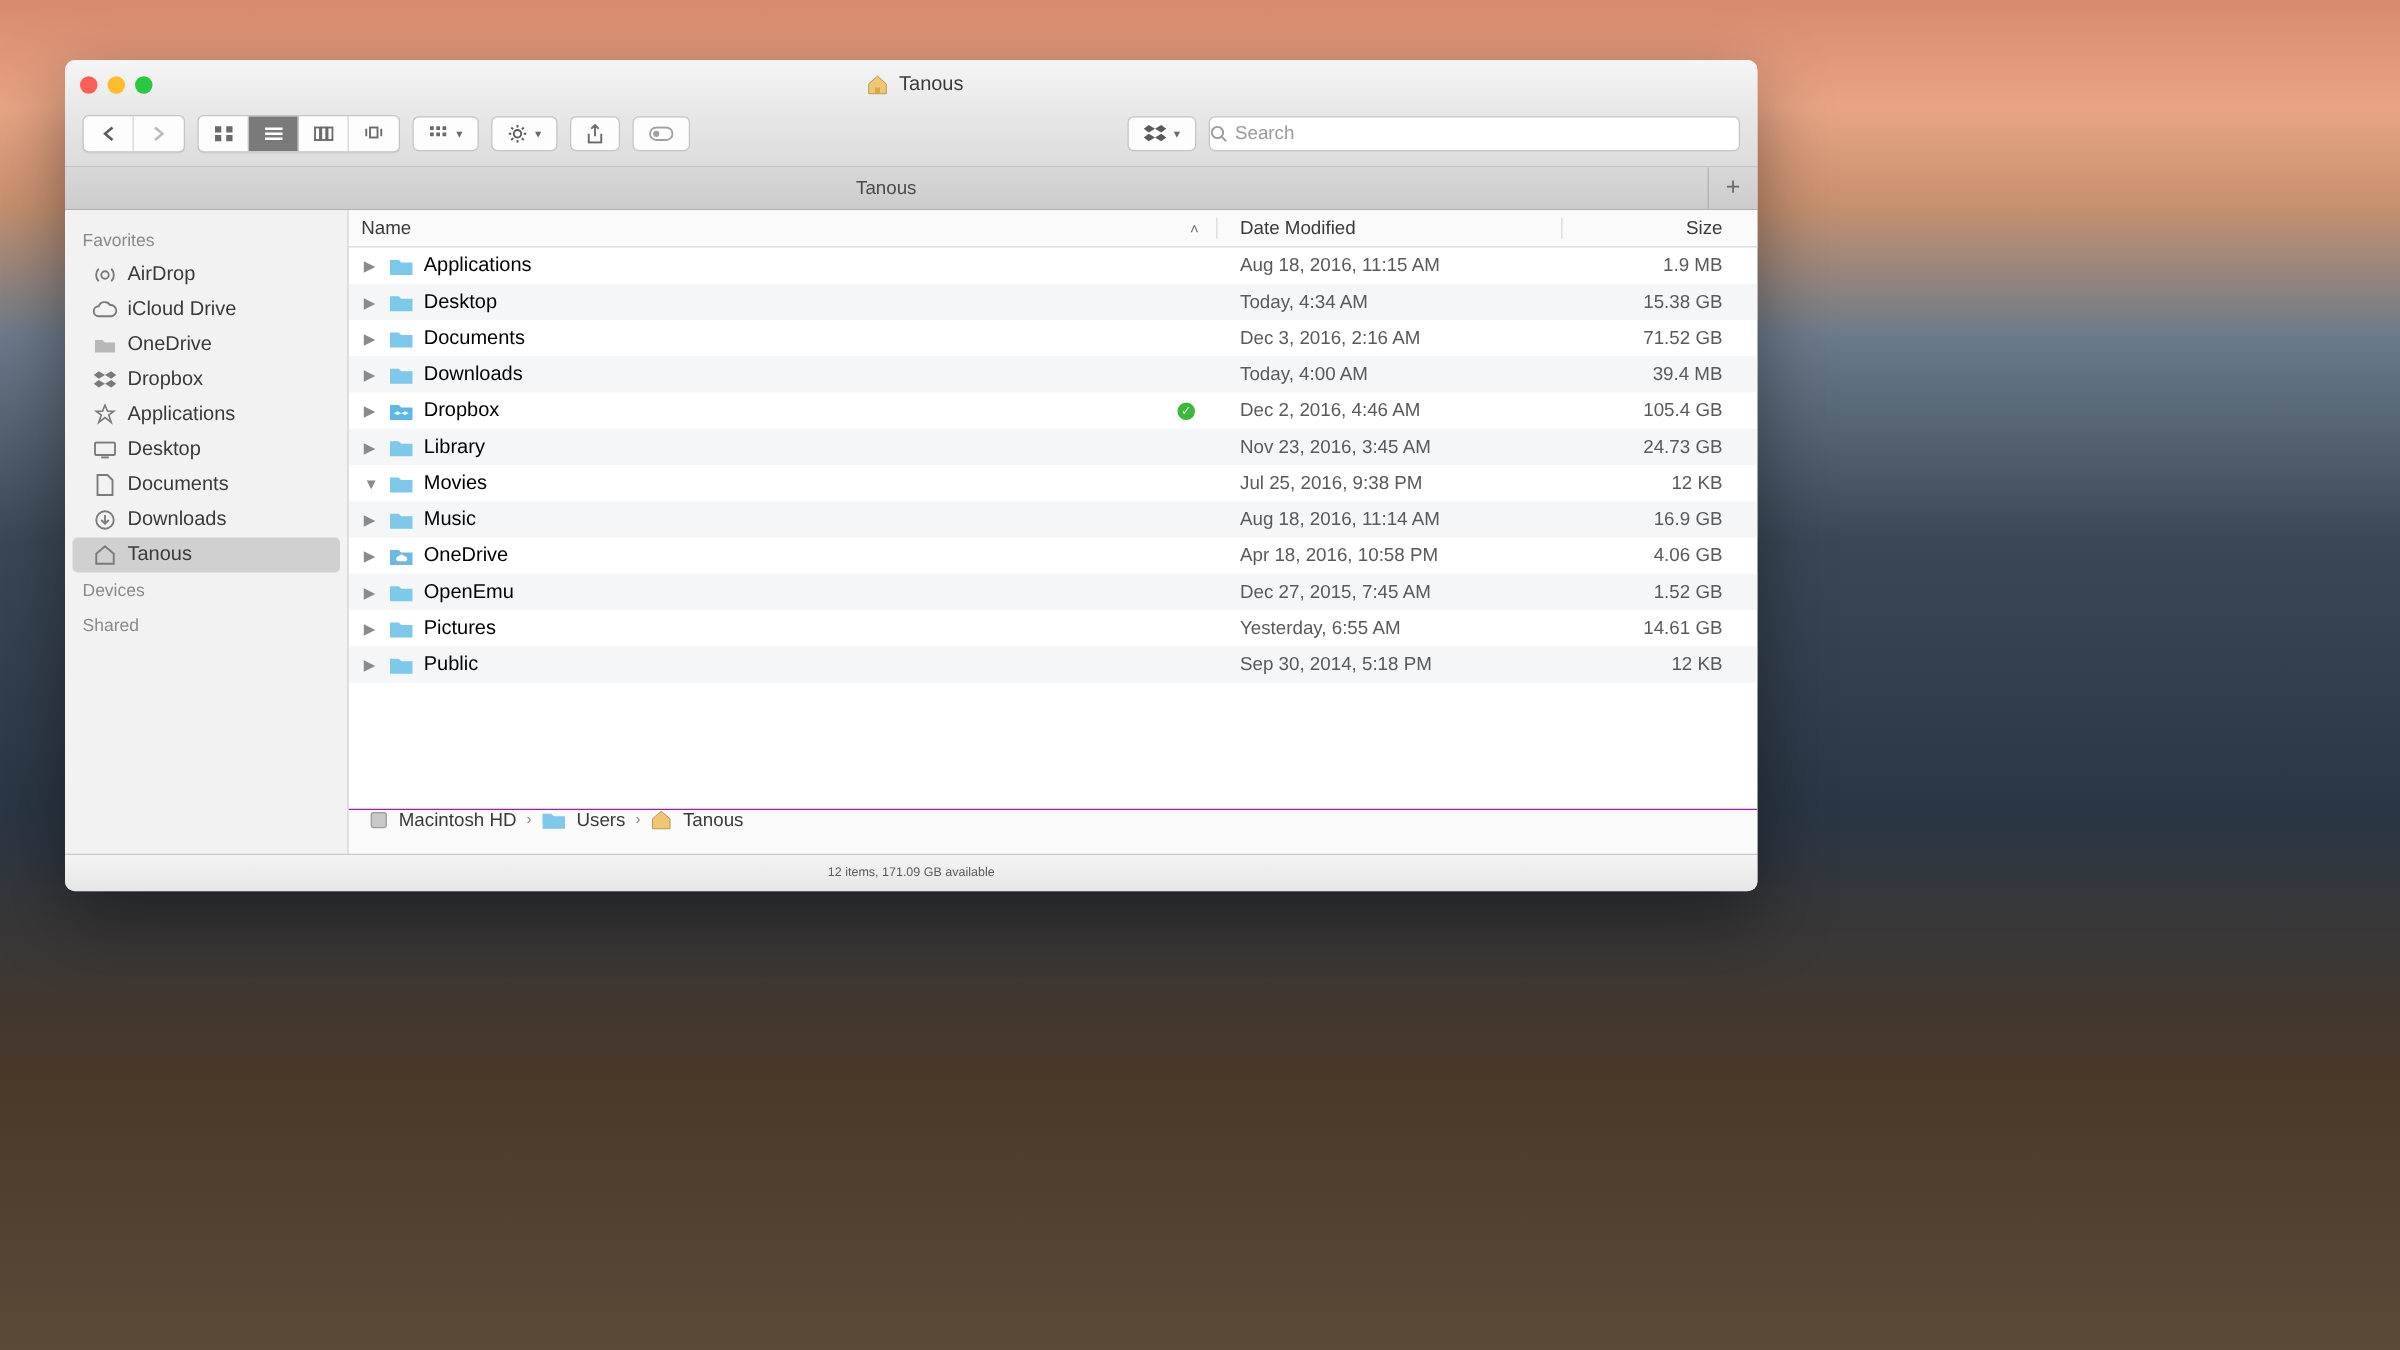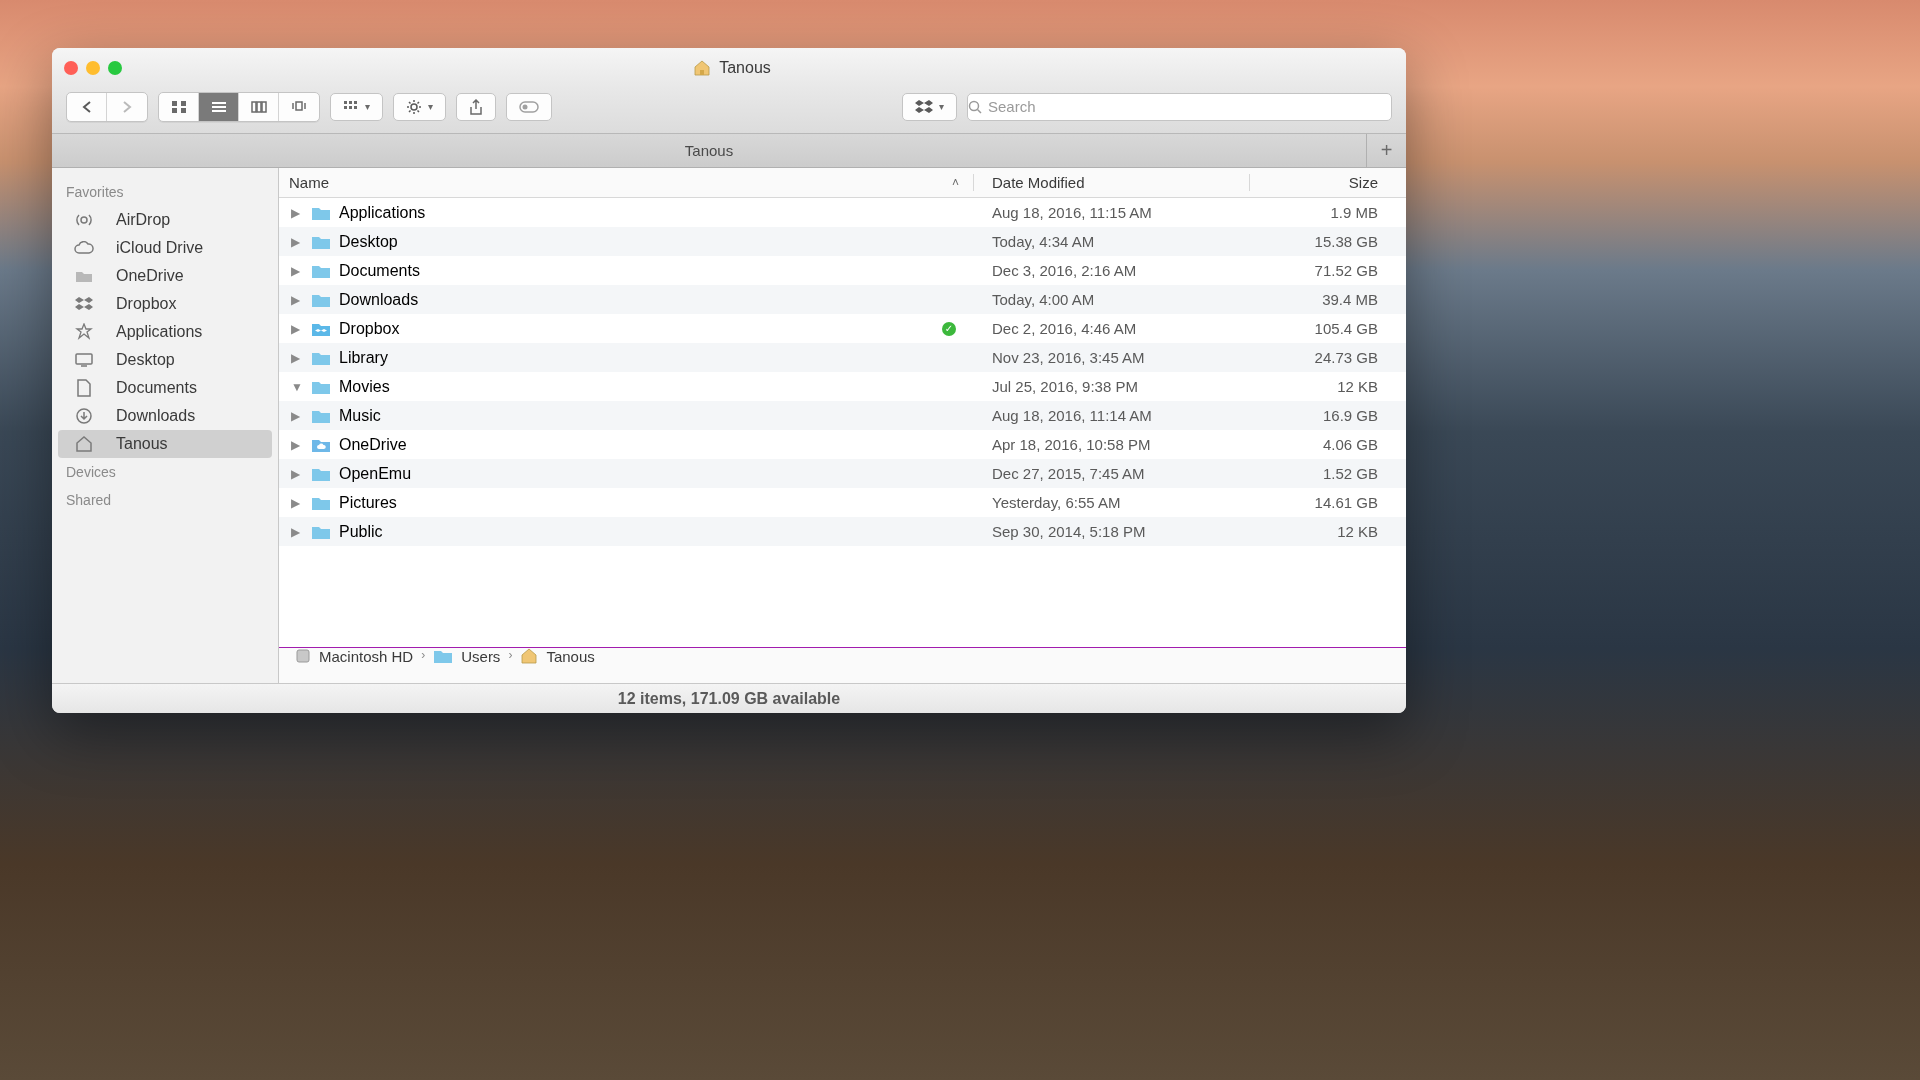--- a/index.html
+++ b/index.html
@@ -35,40 +35,40 @@
 .btn.active svg { stroke: #fff; fill: #fff; }
 .btn-single { background: #fdfdfd; border: 1px solid #c4c4c4; border-radius: 5px; height: 28px; padding: 0 12px; display: flex; align-items: center; gap: 6px; cursor: pointer; }
 .spacer { flex: 1; }
 .search-box { width: 425px; height: 28px; background: #fff; border: 1px solid #c4c4c4; border-radius: 5px; display: flex; align-items: center; justify-content: flex-start; gap: 6px; color: #9a9a9a; font-size: 15px; }
 .tab-bar { height: 34px; background: linear-gradient(#d8d8d8, #cccccc); border-bottom: 1px solid #b0b0b0; display: flex; align-items: center; position: relative; }
 .tab { flex: 1; text-align: center; font-size: 15px; color: #4a4a4a; }
 .tab-plus { width: 40px; height: 100%; border-left: 1px solid #b0b0b0; display: flex; align-items: center; justify-content: center; color: #6a6a6a; font-size: 20px; cursor: pointer; }
 .body { flex: 1; display: flex; overflow: hidden; }
 .sidebar { width: 227px; background: #f2f2f2; border-right: 1px solid #c8c8c8; padding: 10px 0; overflow-y: auto; }
 .sb-header { font-size: 14px; color: #8a8a8a; padding: 6px 14px; font-weight: 500; }
-.sb-item { display: flex; align-items: center; gap: 22px; padding: 5px 14px 5px 22px; font-size: 16px; color: #3a3a3a; cursor: pointer; }
+.sb-item { display: flex; align-items: center; gap: 8px; padding: 5px 14px 5px 22px; font-size: 16px; color: #3a3a3a; cursor: pointer; }
 .sb-item.selected { background: #d0d0d0; border-radius: 4px; margin: 0 6px; padding-left: 16px; }
 .sb-icon { width: 20px; height: 18px; display: flex; align-items: center; justify-content: center; color: #7a7a7a; }
 .main { flex: 1; display: flex; flex-direction: column; background: #fff; }
 .col-headers { display: flex; height: 30px; border-bottom: 1px solid #d8d8d8; background: #fafafa; font-size: 15px; color: #3a3a3a; align-items: center; }
 .col-name { flex: 1; padding-left: 10px; display: flex; align-items: center; justify-content: space-between; padding-right: 14px; border-right: 1px solid #d8d8d8; }
 .col-date { width: 276px; padding-left: 18px; border-right: 1px solid #d8d8d8; }
 .col-size { width: 156px; text-align: right; padding-right: 28px; }
 .rows { flex: 1; overflow-y: auto; }
 .row { display: flex; height: 29px; align-items: center; font-size: 16px; }
 .row:nth-child(even) { background: #f4f6f8; }
 .cell-name { flex: 1; display: flex; align-items: center; gap: 8px; padding-left: 12px; position: relative; }
 .disclosure { width: 12px; color: #8a8a8a; font-size: 12px; cursor: pointer; }
 .folder-icon { width: 20px; height: 16px; }
 .cell-date { width: 276px; padding-left: 18px; color: #5a5a5a; font-size: 15px; }
 .cell-size { width: 156px; text-align: right; padding-right: 28px; color: #5a5a5a; font-size: 15px; }
 .status-badge { position: absolute; right: 18px; width: 14px; height: 14px; background: #3cb83c; border-radius: 50%; display: flex; align-items: center; justify-content: center; color: #fff; font-size: 10px; }
 .pathbar { height: 36px; border-top: 1px solid #a21caf; display: flex; align-items: flex-start; padding: 0 16px; gap: 8px; font-size: 15px; color: #3a3a3a; background: #fafafa; }
 .path-sep { color: #8a8a8a; font-size: 12px; }
-.statusbar { height: 30px; border-top: 1px solid #c8c8c8; background: linear-gradient(#f4f4f4,#e6e6e6); display: flex; align-items: center; justify-content: center; font-size: 16px; color: #5a5a5a; font-weight: bold; }
+.statusbar { height: 30px; border-top: 1px solid #c8c8c8; background: linear-gradient(#f4f4f4,#e6e6e6); display: flex; align-items: center; justify-content: center; font-size: 10px; color: #5a5a5a; }
 svg { display: block; }
 .chev { font-size: 10px; color: #6a6a6a; }
 </style>
 </head>
 <body>
 
 <div class="window">
   <div class="titlebar">
     <div class="traffic">
       <span class="tl-close"></span>

